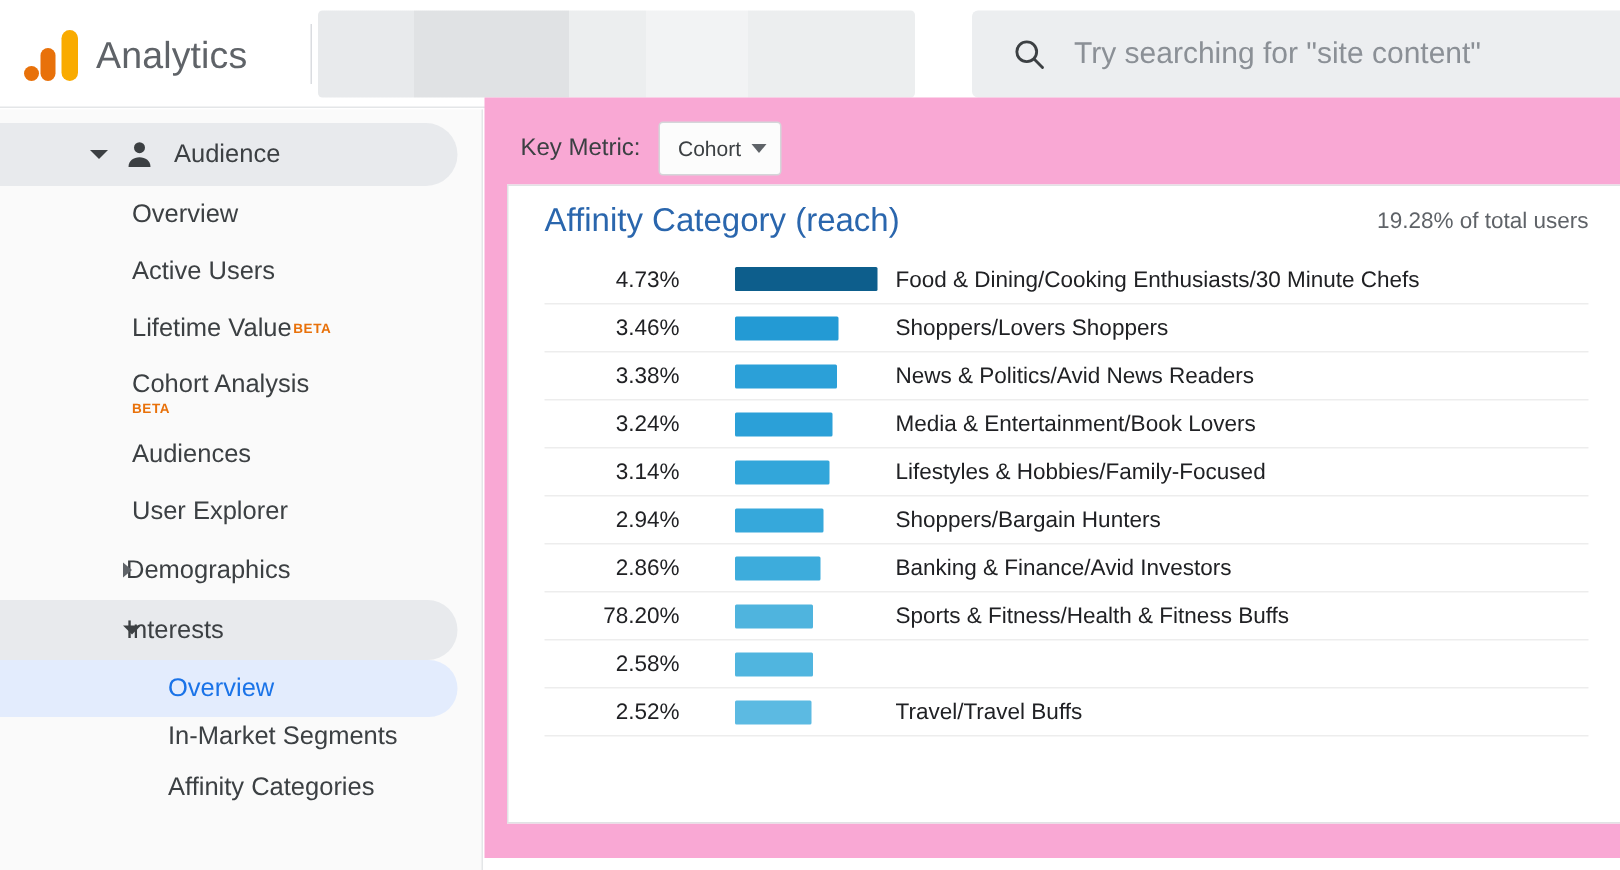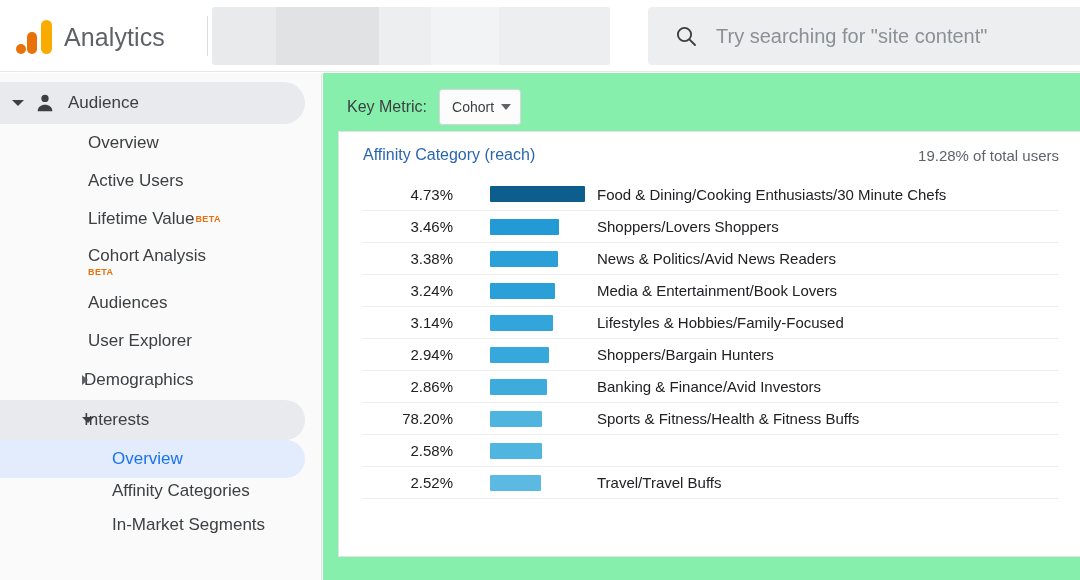--- a/index.html
+++ b/index.html
@@ -108,20 +108,21 @@
 
   .nav-section-head {
     position: relative;
     height: 42px;
     display: flex;
     align-items: center;
     background: #e8eaed;
     border-radius: 0 21px 21px 0;
     width: 305px;
     margin-top: 9px;
+    padding-left: 48px;
   }
   .caret-down {
     width: 0; height: 0;
     border-left: 6px solid transparent;
     border-right: 6px solid transparent;
     border-top: 6px solid #3c4043;
     margin-left: 12px;
     flex: none;
   }
   .caret-right {
@@ -205,23 +206,23 @@
     min-height: 34px;
     align-items: flex-start;
     line-height: 24px;
     padding-top: 1px;
   }
   .nav-leaf.wrap span { display: block; max-width: 120px; }
 
   
   .content {
     position: absolute;
-    left: 323px; top: 73px;
+    left: 323px; top: 65px;
     width: 757px; height: 507px;
-    background: #86efac;
+    background: #f9a8d4;
     overflow: hidden;
   }
 
   .keymetric-row {
     position: absolute;
     left: 24px; top: 16px;
     display: flex;
     align-items: center;
   }
   .keymetric-label {
@@ -257,21 +258,21 @@
 
   .card-head {
     position: relative;
     height: 46px;
     padding: 0 23px 0 24px;
     display: flex;
     align-items: center;
     justify-content: space-between;
   }
   .card-title {
-    font-size: 16px;
+    font-size: 22px;
     color: #2a66ad;
     white-space: nowrap;
   }
   .card-subtext {
     font-size: 15px;
     color: #5f6368;
     white-space: nowrap;
   }
 
   .rows { position: relative; padding: 0 23px 0 24px; }
@@ -388,25 +389,25 @@
   <div class="nav-group expanded">
     <div class="caret-down" style="margin-left:0;"></div>
     <span class="nav-group-label">Interests</span>
   </div>
 
   <div class="nav-leaf active">
     <span>Overview</span>
   </div>
 
   <div class="nav-leaf wrap">
+    <span>In-Market Segments</span>
+  </div>
+
+  <div class="nav-leaf wrap">
     <span>Affinity Categories</span>
-  </div>
-
-  <div class="nav-leaf wrap">
-    <span>In-Market Segments</span>
   </div>
 
 </div>
 
 <div class="content">
 
   <div class="keymetric-row">
     <div class="keymetric-label">Key Metric:</div>
     <div class="keymetric-select">
       <span class="keymetric-value">Cohort</span>

